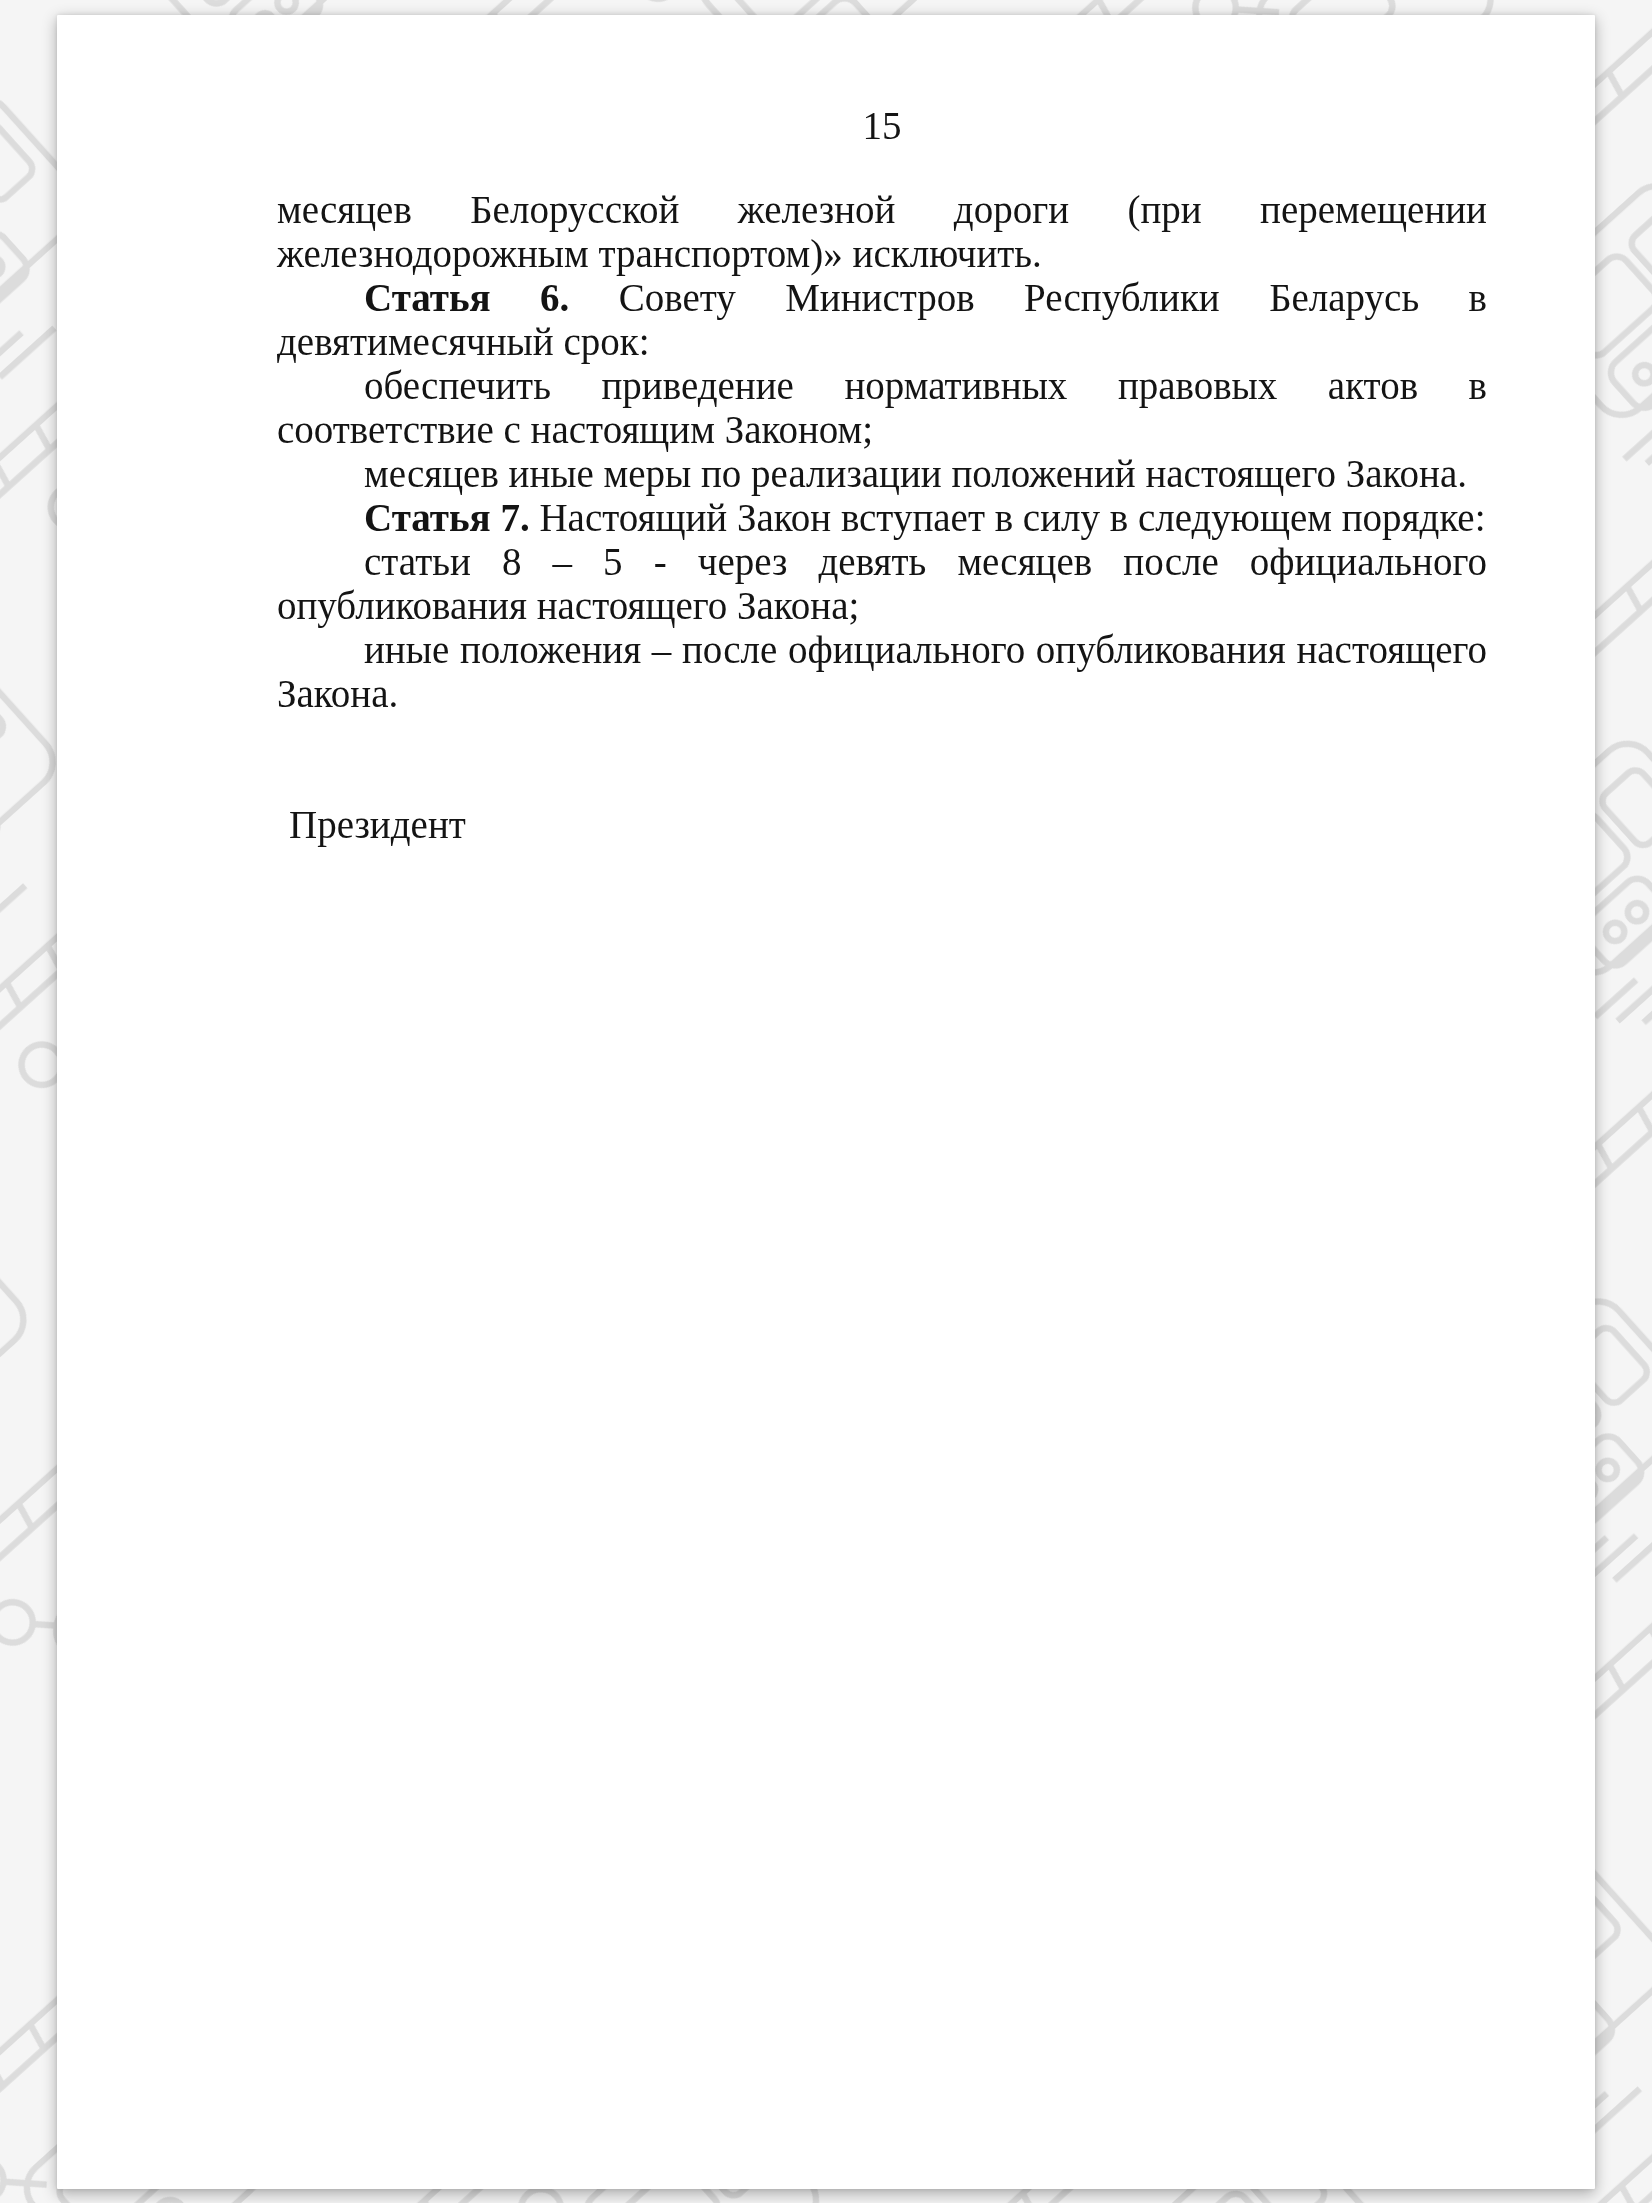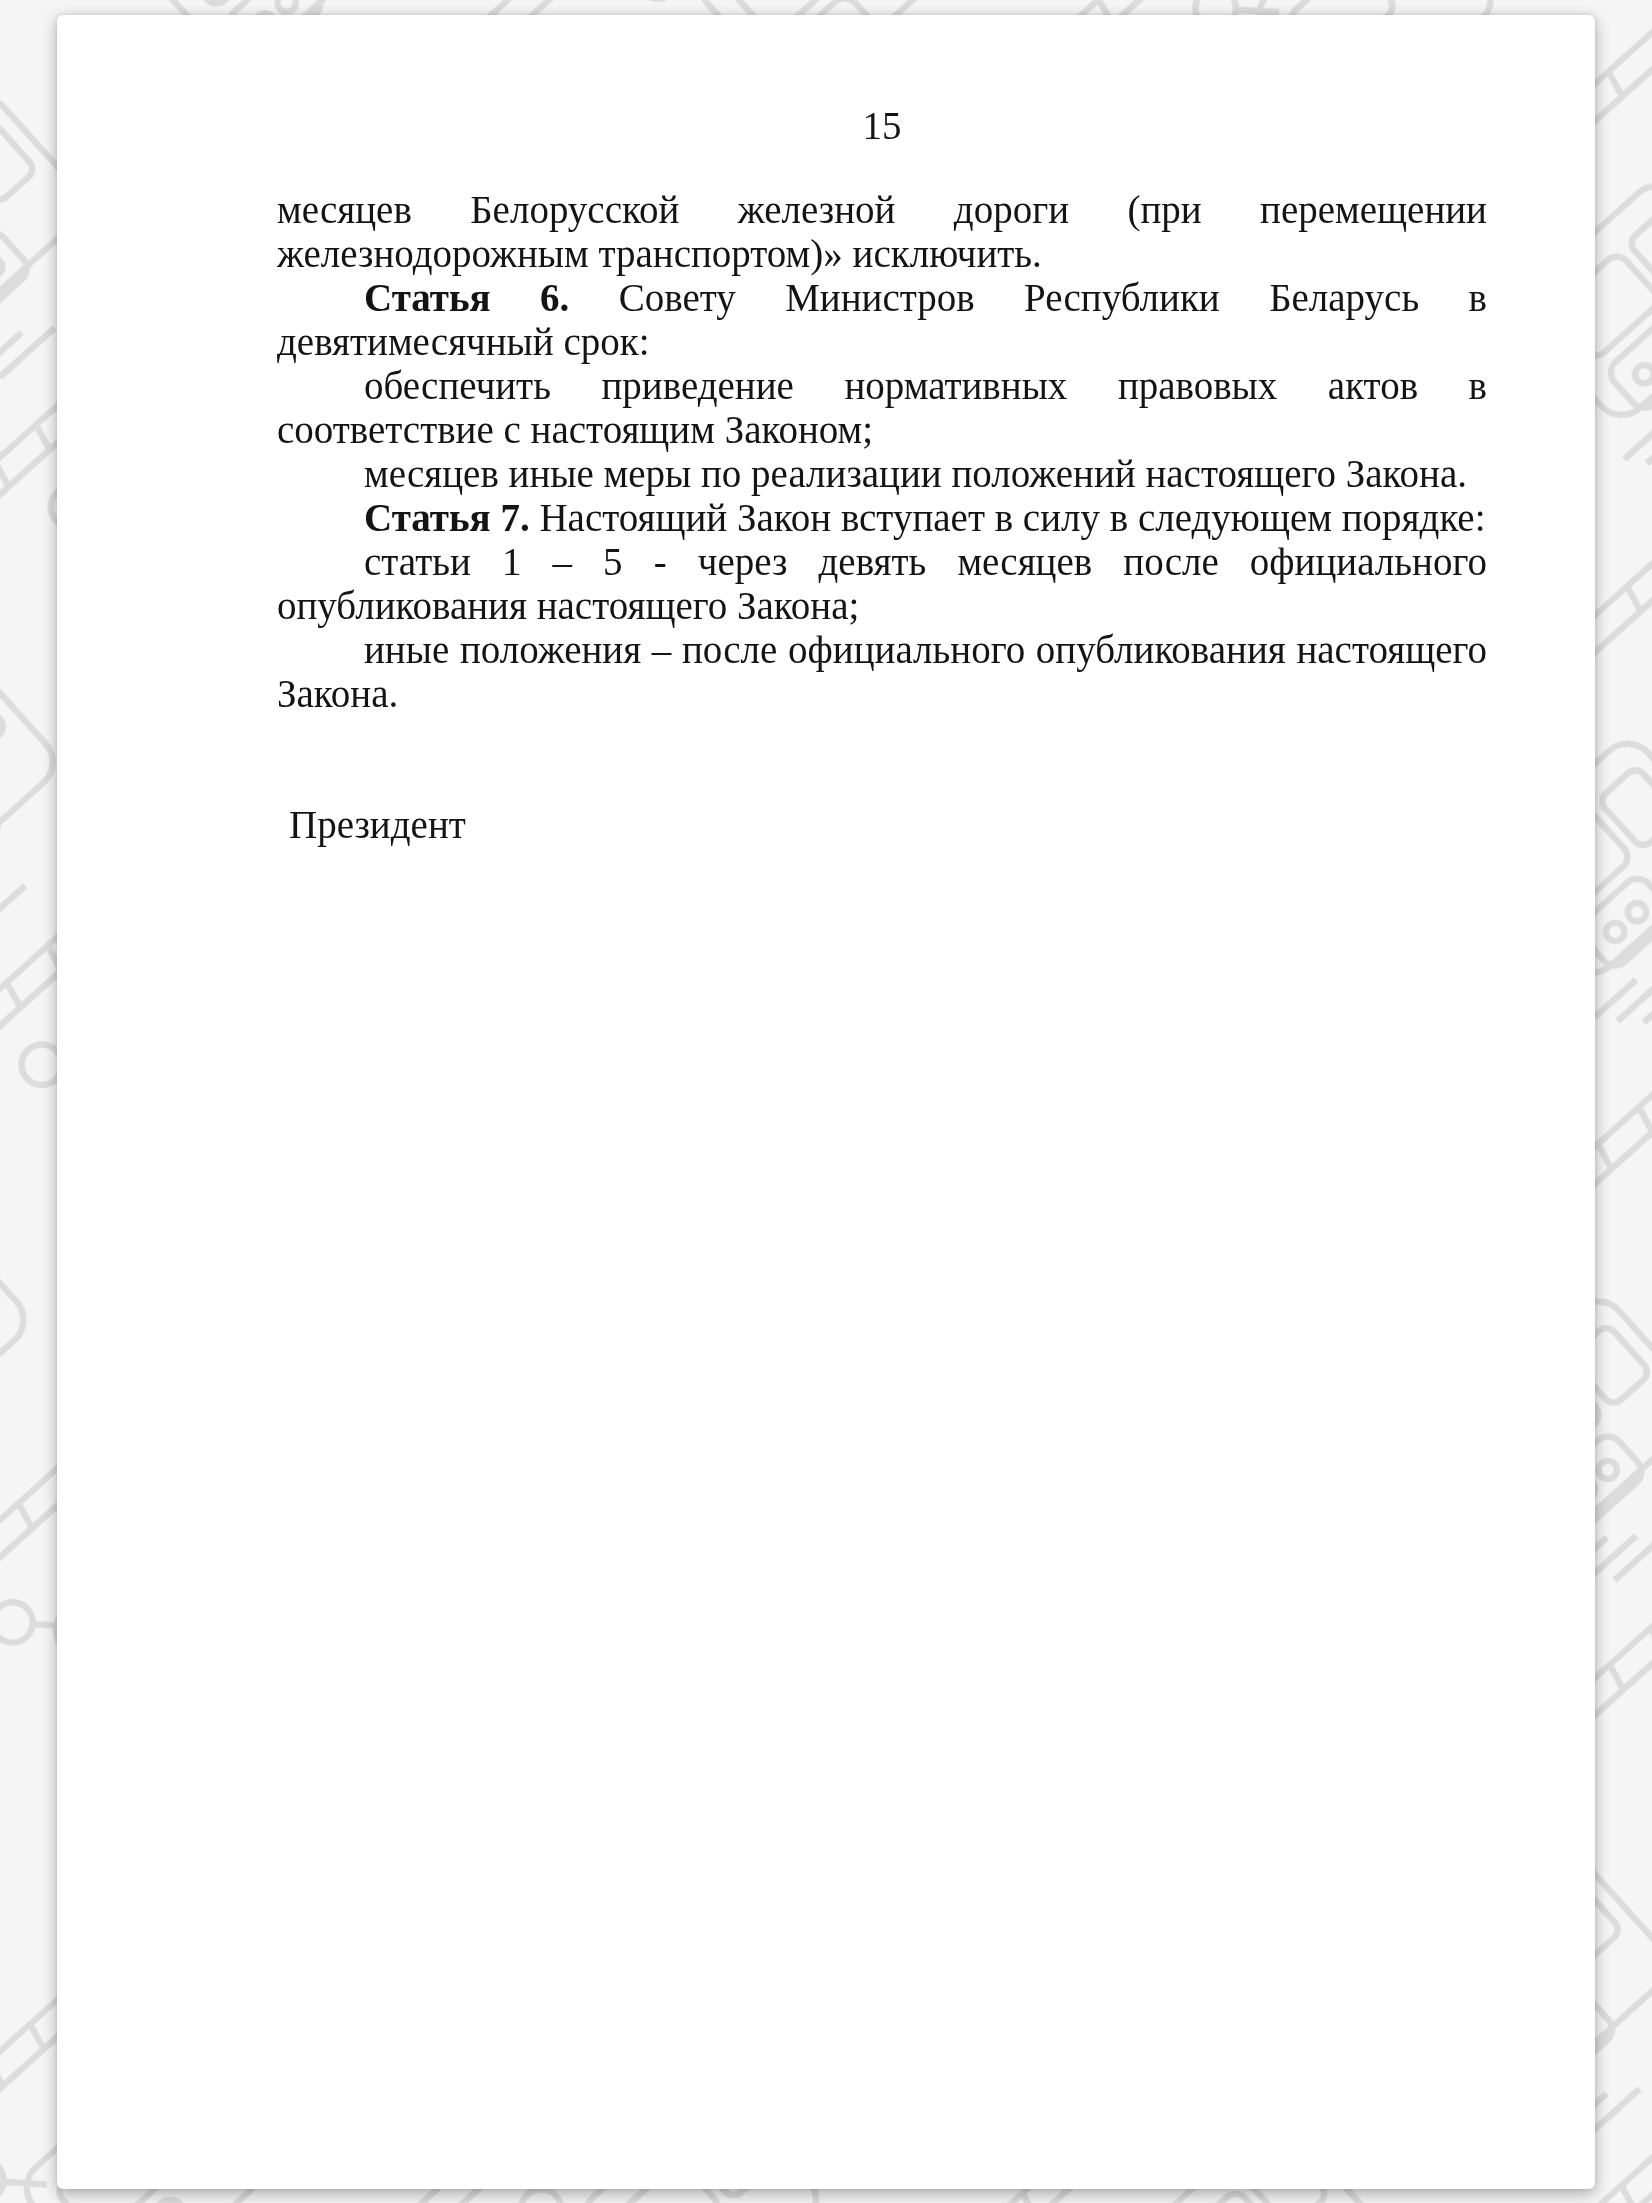--- a/index.html
+++ b/index.html
@@ -22,21 +22,21 @@
     width: 1653px;
     height: 2204px;
   }
   .paper {
     position: absolute;
     left: 57px;
     top: 14.7px;
     width: 1538px;
     height: 2174px;
     background: #ffffff;
-    border-radius: 6px;
+    border-radius: 1px;
     box-shadow: 0 4.6px 14.7px rgba(0,0,0,0.30), 0 0 4.6px rgba(0,0,0,0.10);
   }
   .content {
     position: absolute;
     left: 220px;
     top: 89px;
     width: 1210px;
     color: #141414;
     font-size: 39px;
     line-height: 44px;
@@ -109,21 +109,21 @@
     <div class="content">
 
       <div class="page-number">15</div>
 
       <div class="doc-text">
         <p><strong class="lead"></strong><span>месяцев Белорусской железной дороги (при перемещении железнодорожным транспортом)» исключить.</span></p>
         <p class="indent"><strong class="lead">Статья 6.</strong><span> Совету Министров Республики Беларусь в девятимесячный срок:</span></p>
         <p class="indent"><strong class="lead"></strong><span>обеспечить приведение нормативных правовых актов в соответствие с настоящим Законом;</span></p>
         <p class="indent"><strong class="lead"></strong><span>месяцев иные меры по реализации положений настоящего Закона.</span></p>
         <p class="indent"><strong class="lead">Статья 7.</strong><span> Настоящий Закон вступает в силу в следующем порядке:</span></p>
-        <p class="indent"><strong class="lead"></strong><span>статьи 1 – 5 - через девять месяцев после официального опубликования настоящего Закона;</span></p>
+        <p class="indent"><strong class="lead"></strong><span>статьи 8 – 5 - через девять месяцев после официального опубликования настоящего Закона;</span></p>
         <p class="indent"><strong class="lead"></strong><span>иные положения – после официального опубликования настоящего Закона.</span></p>
       </div>
 
       <div class="signature">
         <div>Президент</div>
       </div>
 
     </div>
   </div>
 </div>

